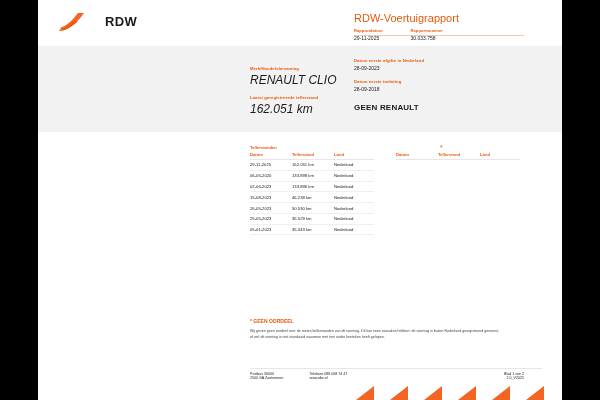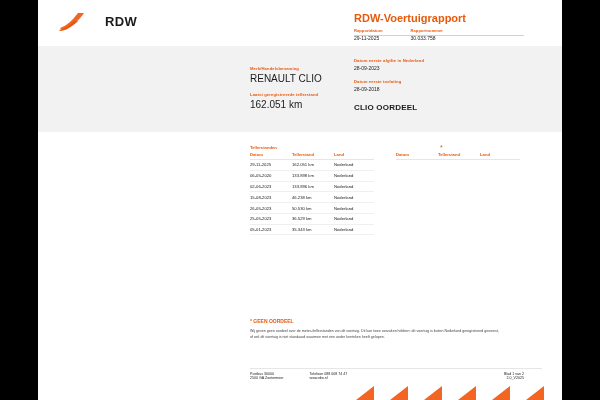--- a/index.html
+++ b/index.html
@@ -26,41 +26,41 @@
     display:flex;align-items:center;gap:19px;
   }
   .logo-mark{
     width:28px;height:22px;position:relative;
   }
   .logo-text{
     font-size:13px;font-weight:bold;color:#1b1b1b;letter-spacing:.3px;
   }
   .doc-title{
     position:absolute;left:316px;top:12px;
-    font-size:11px;font-weight:bold;color:#e8590c;
+    font-size:11px;font-weight:normal;color:#e8590c;
   }
   .meta{
     position:absolute;left:316px;top:28px;
     display:flex;gap:28px;
   }
   .meta .m-label{font-size:4px;color:#e8590c;font-weight:bold;letter-spacing:.1px;}
   .meta .m-val{font-size:5px;color:#1b1b1b;margin-top:2px;}
   .rule{
     position:absolute;left:316px;top:35px;width:170px;height:1px;background:#f0c9b0;
   }
   
   .band{
     position:absolute;left:0;top:46px;width:524px;height:86px;
     background:#f2f2f2;
   }
   .band .left{position:absolute;left:212px;top:12px;}
   .band .right{position:absolute;left:316px;top:12px;}
   .lbl{font-size:4.2px;color:#e8590c;font-weight:bold;letter-spacing:.1px;}
   .val-big{font-size:11px;color:#1b1b1b;margin-top:3px;letter-spacing:.2px;}
-  .val-mid{font-size:10px;color:#1b1b1b;margin-top:2px;}
+  .val-mid{font-size:12px;color:#1b1b1b;margin-top:2px;font-style:italic;}
   .val-sm{font-size:5px;color:#1b1b1b;margin-top:2px;}
   .spacer8{height:8px;}
   .verdict{
     font-size:8px;font-weight:bold;color:#1b1b1b;margin-top:3px;letter-spacing:.2px;
   }
   .star{
     position:absolute;left:402px;top:98px;color:#e8590c;font-size:7px;
   }
   
   .tables{
@@ -154,21 +154,21 @@
       <div>
         <div class="lbl">Datum eerste afgifte in Nederland</div>
         <div class="val-sm">28-09-2023</div>
       </div>
       <div class="spacer8"></div>
       <div>
         <div class="lbl">Datum eerste toelating</div>
         <div class="val-sm">28-09-2018</div>
       </div>
       <div class="spacer8"></div>
-      <div class="verdict">CLIO OORDEEL</div>
+      <div class="verdict">GEEN RENAULT</div>
     </div>
 
     <div class="star">*</div>
   </div>
 
   <div class="tables">
     <div class="t-caption">Tellerstanden</div>
     <div class="cols">
       <table class="tbl-left">
         <thead>

